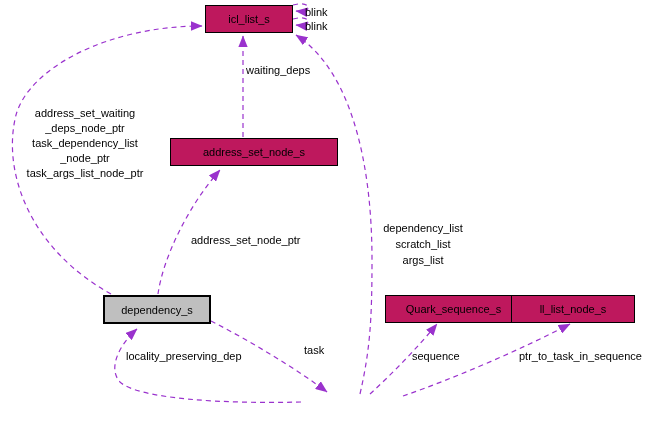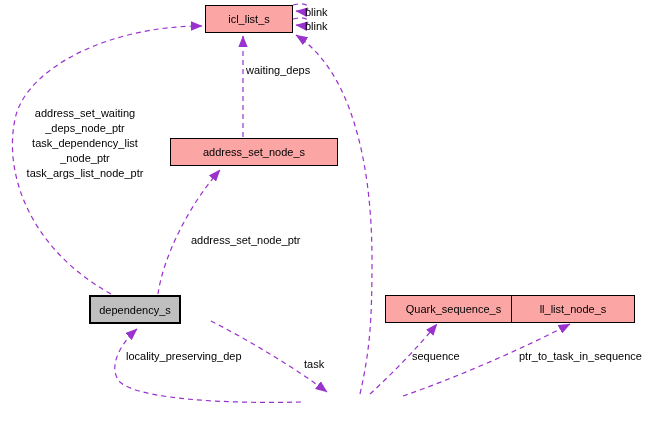--- a/index.html
+++ b/index.html
@@ -8,21 +8,21 @@
     width:670px;height:427px;
     background:#ffffff;
     font-family:"Liberation Sans","DejaVu Sans",sans-serif;
     overflow:hidden;
   }
   #edges{position:absolute;left:0;top:0;width:670px;height:427px;}
   .node{
     position:absolute;
     box-sizing:border-box;
     border:1px solid #000000;
-    background:#fca5a5;
+    background:#be185d;
     display:flex;align-items:center;justify-content:center;
     font-size:11px;color:#000000;
     white-space:nowrap;
   }
   .node.highlight{background:#bfbfbf;border-width:2px;}
   .elabel{
     position:absolute;
     font-size:11px;color:#000000;
     white-space:nowrap;
   }
@@ -58,43 +58,46 @@
     <path class="edge" d="M 370,394 C 393,373 418,347 437,324" marker-end="url(#arrow)"></path>
     <path class="edge" d="M 403,396 C 455,378 520,350 570,324" marker-end="url(#arrow)"></path>
     <path class="edge" d="M 211,321 C 252,342 298,370 327,392" marker-end="url(#arrow)"></path>
     <path class="edge" d="M 301,402 C 225,404 138,399 120,382 C 108,369 118,346 137,329" marker-end="url(#arrow)"></path>
   </svg>
 
   <div class="node" style="left:205px;top:5px;width:88px;height:28px;">icl_list_s</div>
 
   <div class="node" style="left:170px;top:138px;width:168px;height:28px;">address_set_node_s</div>
 
-  <div class="node highlight" style="left:89px;top:295px;width:92px;height:29px;">dependency_s</div>
+  <div class="node highlight" style="left:103px;top:295px;width:108px;height:29px;">dependency_s</div>
 
   <div class="node" style="left:385px;top:295px;width:137px;height:28px;">Quark_sequence_s</div>
 
   <div class="node" style="left:511px;top:295px;width:124px;height:28px;">ll_list_node_s</div>
 
 
   <div class="elabel" style="left:305px;top:6px;">blink</div>
 
   <div class="elabel" style="left:305px;top:20px;">blink</div>
 
   <div class="elabel" style="left:246px;top:64px;">waiting_deps</div>
 
   <div class="elabel multi" style="left:10px;top:106px;width:150px;line-height:15px;">address_set_waiting
 _deps_node_ptr
 task_dependency_list
 _node_ptr
 task_args_list_node_ptr</div>
 
   <div class="elabel" style="left:191px;top:234px;">address_set_node_ptr</div>
 
+  <div class="elabel multi" style="left:373px;top:220px;width:100px;line-height:16px;">dependency_list
+scratch_list
+args_list</div>
 
   <div class="elabel" style="left:126px;top:350px;">locality_preserving_dep</div>
 
-  <div class="elabel" style="left:304px;top:358px;">task</div>
+  <div class="elabel" style="left:304px;top:344px;">task</div>
 
   <div class="elabel" style="left:412px;top:350px;">sequence</div>
 
   <div class="elabel" style="left:519px;top:350px;">ptr_to_task_in_sequence</div>
 
 </div>
 
 </body></html>

